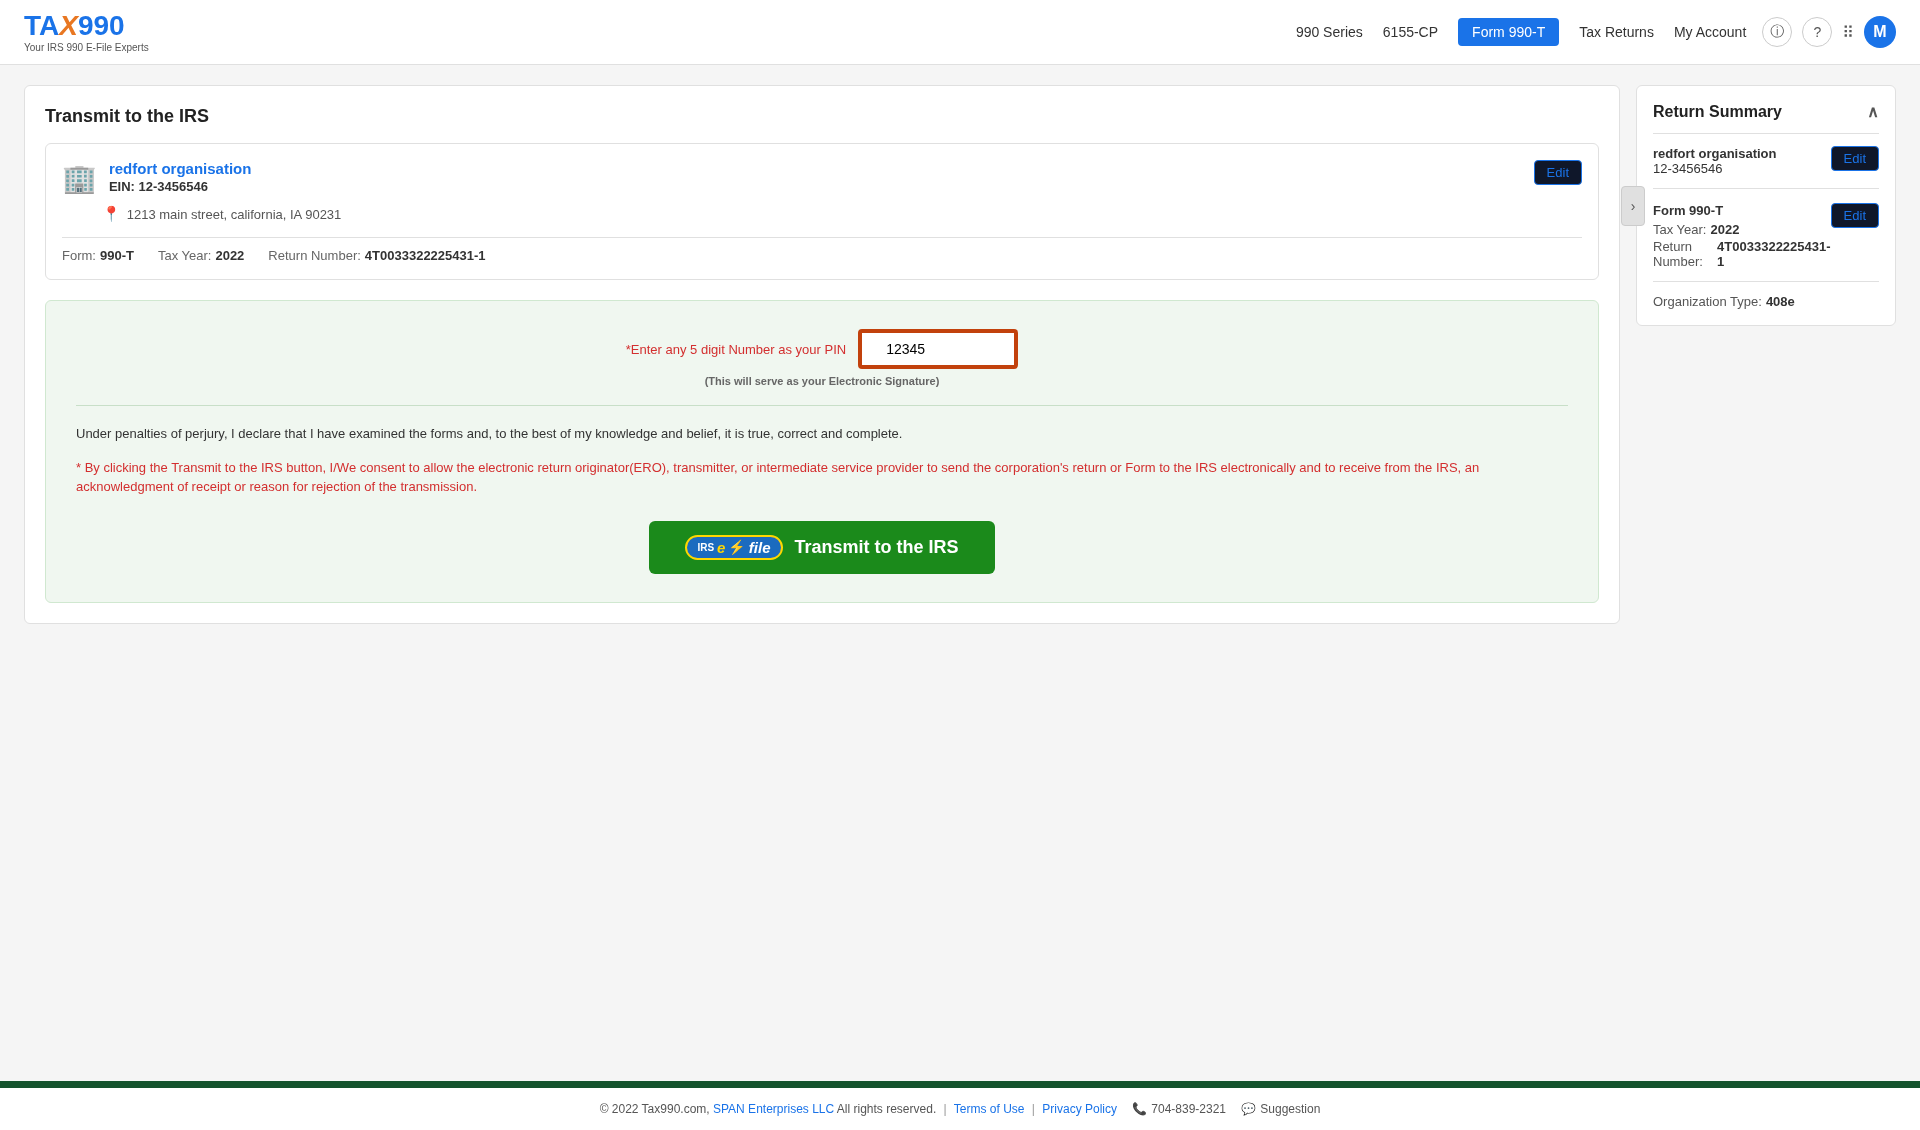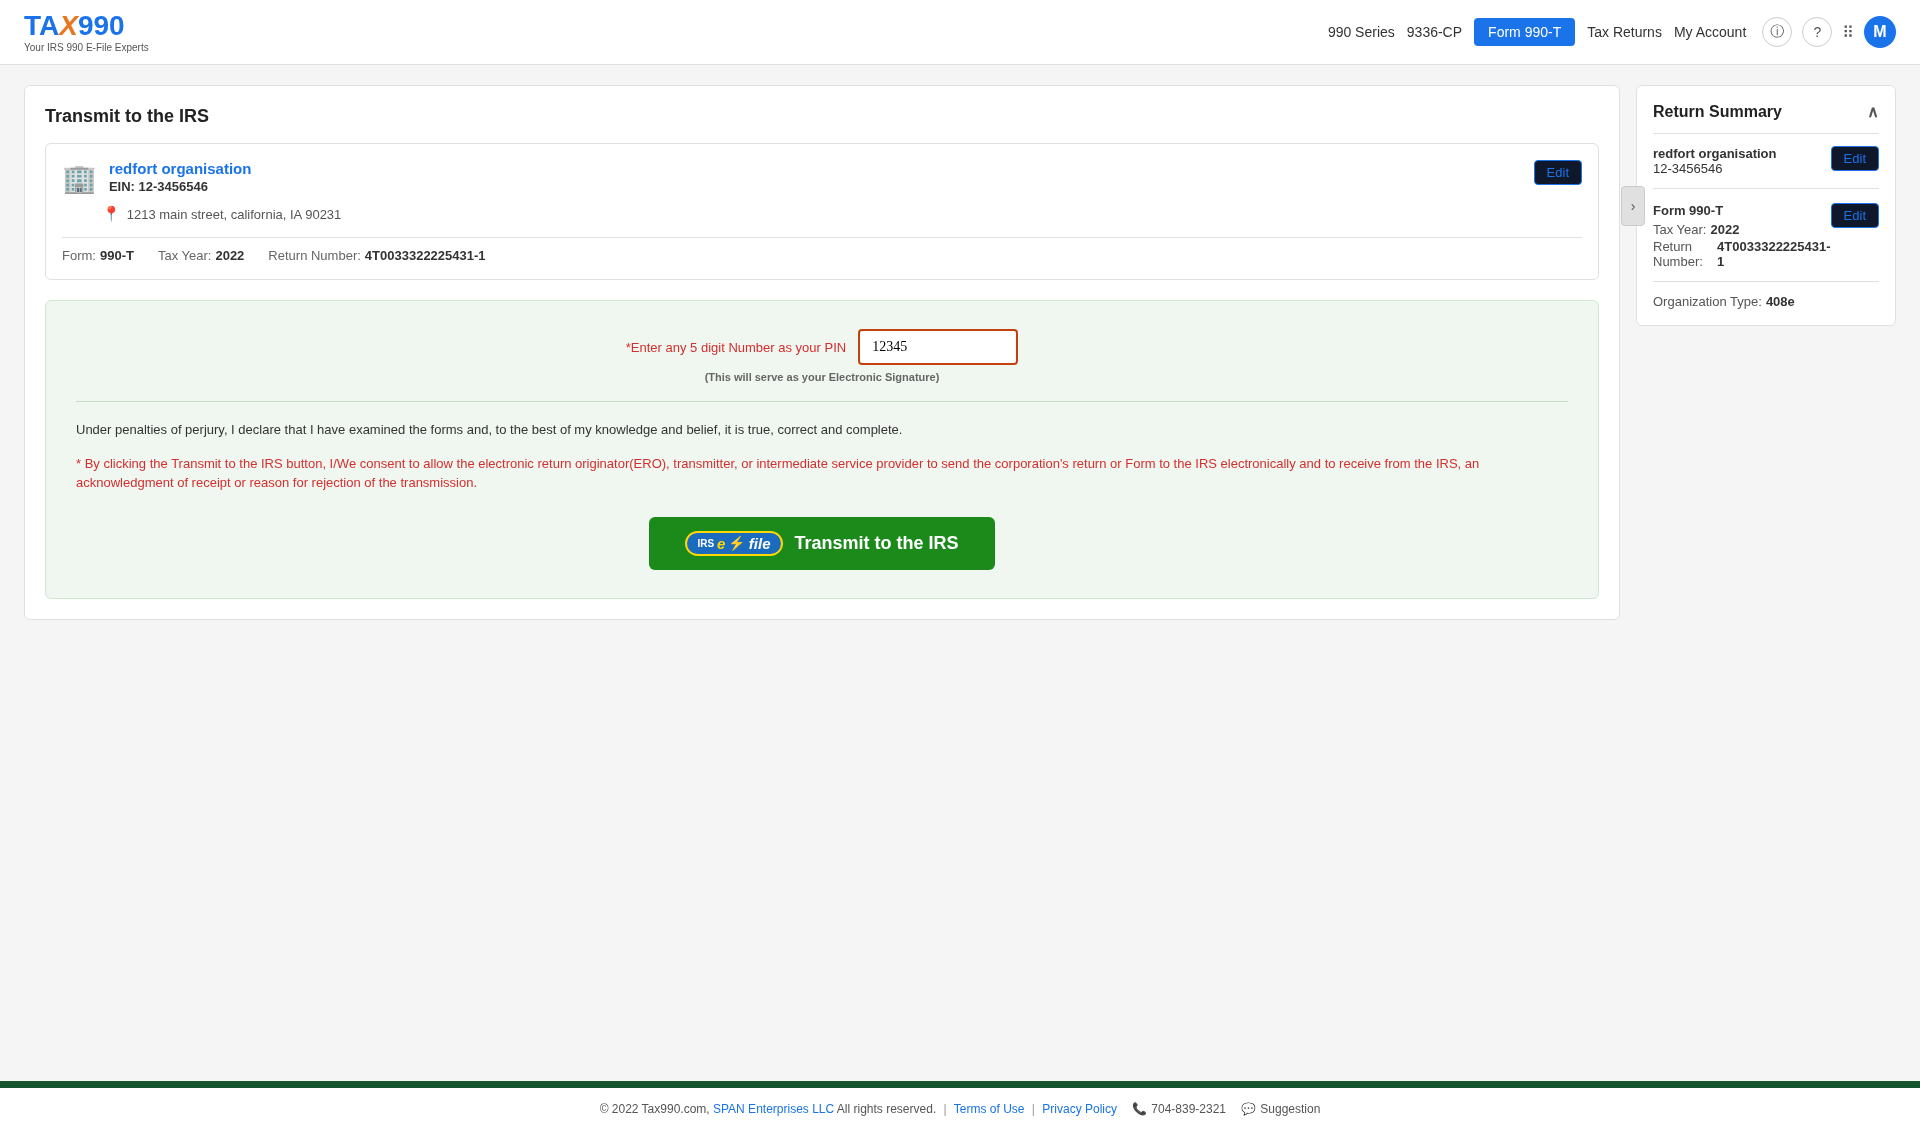--- a/index.html
+++ b/index.html
@@ -15,21 +15,21 @@
       height: 65px;
       position: relative;
       z-index: 10;
     }
     .logo-area { display: flex; flex-direction: column; align-items: flex-start; margin-right: auto; }
     .logo-text { font-size: 28px; font-weight: 900; line-height: 1; }
     .logo-tax { color: #1a73e8; }
     .logo-x { color: #e87722; font-style: italic; }
     .logo-990 { color: #1a73e8; }
     .logo-tagline { font-size: 10px; color: #555; margin-top: 2px; }
-    .nav-links { display: flex; align-items: center; gap: 12px; margin-left: 20px; }
+    .nav-links { display: flex; align-items: center; gap: 20px; margin-left: 20px; }
     .nav-link { color: #333; text-decoration: none; font-size: 14px; cursor: pointer; }
     .nav-btn-active {
       background: #1a73e8;
       color: #fff;
       padding: 6px 14px;
       border-radius: 4px;
       font-size: 14px;
       cursor: pointer;
     }
     .header-icons { display: flex; align-items: center; gap: 10px; margin-left: 16px; }
@@ -80,27 +80,26 @@
       background: #f0f7f0;
       border: 1px solid #d0e8d0;
       border-radius: 6px;
       padding: 28px 30px;
       margin-top: 4px;
     }
     .pin-instruction { font-size: 13px; color: #333; margin-bottom: 20px; line-height: 1.5; }
     .pin-row { display: flex; align-items: center; gap: 12px; justify-content: center; margin-bottom: 6px; }
     .pin-label { font-size: 13px; color: #d32f2f; font-weight: 500; text-align: right; min-width: 220px; }
     .pin-input {
-      border: 2px solid #c2410c;
+      border: 4px solid #c2410c;
       border-radius: 4px;
-      padding: 8px 12px;
+      padding: 8px 24px;
       font-size: 14px;
       width: 160px;
       outline: none;
-      font-family: Liberation Serif, serif;
     }
     .pin-hint { font-size: 11px; color: #666; text-align: center; margin-top: 6px; font-weight: bold; }
     .pin-divider { border: none; border-top: 1px solid #c8dfc8; margin: 18px 0; }
     .perjury-text { font-size: 13px; color: #333; margin-bottom: 14px; line-height: 1.5; }
     .consent-text { font-size: 13px; color: #333; margin-bottom: 24px; line-height: 1.5; }
     .consent-text span { color: #d32f2f; }
     .transmit-btn {
       display: block;
       margin: 0 auto;
       background: #1b8a1b;
@@ -176,21 +175,21 @@
 <header class="header">
   <div class="logo-area">
     <div class="logo-text">
       <span class="logo-tax">TA</span><span class="logo-x">X</span><span class="logo-990">990</span>
     </div>
     <div class="logo-tagline">Your IRS 990 E-File Experts</div>
   </div>
 
   <nav class="nav-links">
     <a class="nav-link">990 Series</a>
-    <a class="nav-link">9336-CP</a>
+    <a class="nav-link">6155-CP</a>
     <span class="nav-btn-active">Form 990-T</span>
     <a class="nav-link">Tax Returns</a>
     <a class="nav-link">My Account</a>
   </nav>
 
   <div class="header-icons">
     <div class="icon-circle">ⓘ</div>
     <div class="icon-circle">?</div>
     <div class="grid-icon">⠿</div>
     <div class="avatar-circle">M</div>

